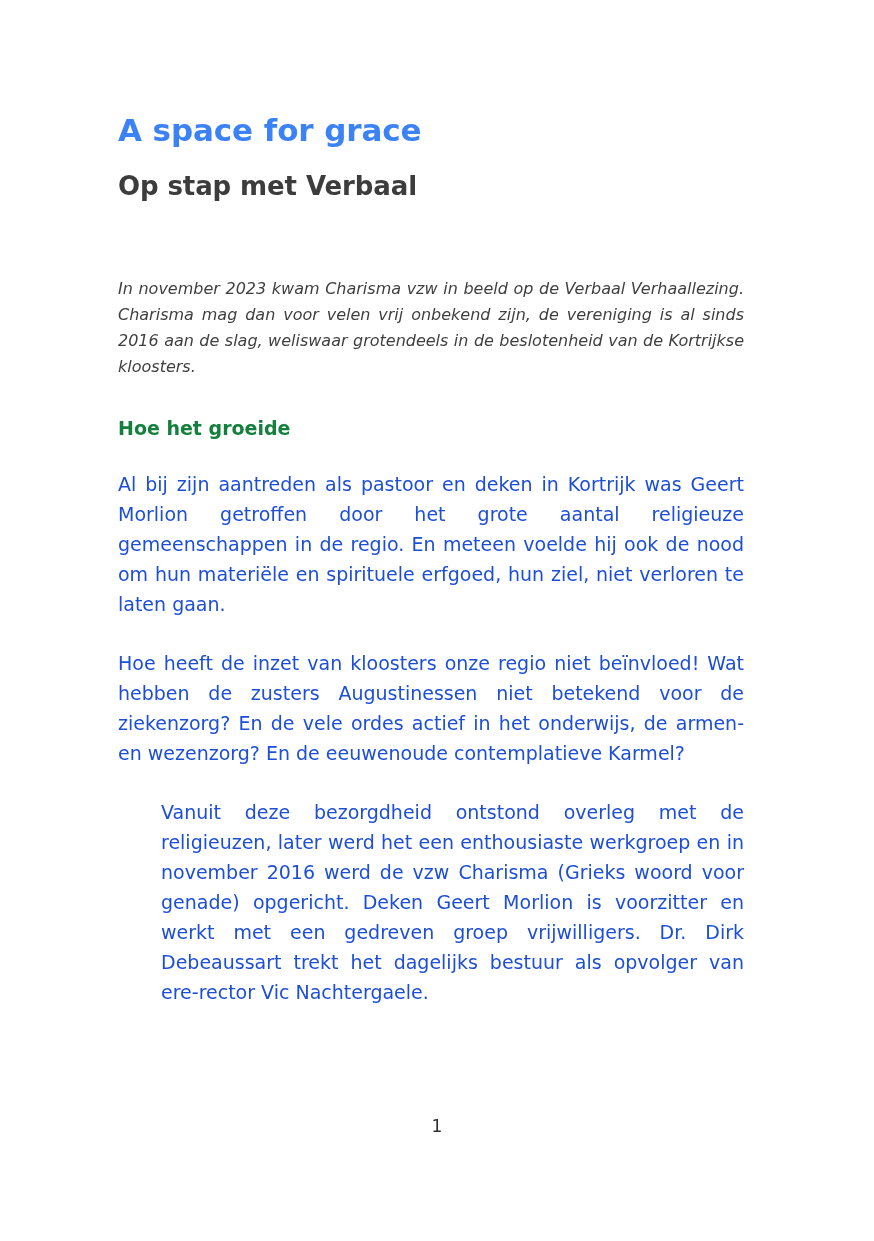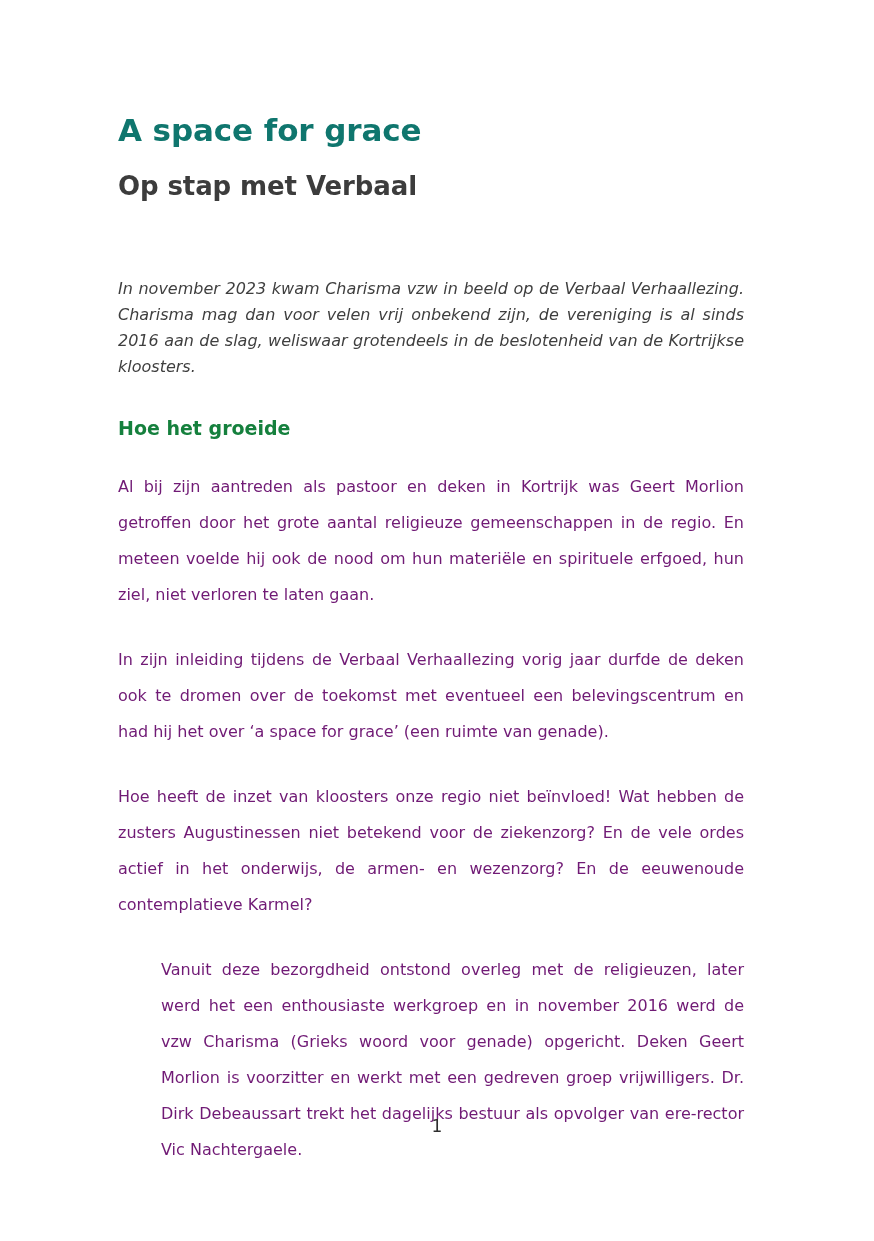--- a/index.html
+++ b/index.html
@@ -27,21 +27,21 @@
   .content {
     position: absolute;
     left: 118px;
     top: 112px;
     width: 626px;
   }
   .doc-title {
     font-size: 31px;
     font-weight: bold;
     line-height: 1.18;
-    color: #0f766e;
+    color: #3b82f6;
     margin: 0 0 22px 0;
     letter-spacing: -0.1px;
   }
   .doc-subtitle {
     font-size: 26px;
     font-weight: bold;
     line-height: 1.2;
     color: #3c3c3c;
     margin: 0 0 74px 0;
     letter-spacing: -0.1px;
@@ -63,25 +63,25 @@
     margin: 0 0 36px 0;
   }
   .section-heading {
     font-size: 19px;
     font-weight: bold;
     line-height: 1.3;
     color: #15803d;
     margin: 0 0 29px 0;
   }
   .body-par {
-    font-size: 16px;
-    line-height: 36px;
+    font-size: 19px;
+    line-height: 30px;
     text-align: justify;
     text-justify: inter-word;
-    color: #701a75;
+    color: #1d4ed8;
     margin: 0 0 29px 0;
   }
   .body-par:last-child {
     margin-bottom: 0;
     margin-left: 43px;
   }
   .page-number {
     position: absolute;
     left: 0;
     top: 1115px;
@@ -102,21 +102,20 @@
 
     <h2 class="doc-subtitle">Op stap met Verbaal</h2>
 
 
     <p class="lede">In november 2023 kwam Charisma vzw in beeld op de Verbaal Verhaallezing. Charisma mag dan voor velen vrij onbekend zijn, de vereniging is al sinds 2016 aan de slag, weliswaar grotendeels in de beslotenheid van de Kortrijkse kloosters.</p>
 
     <h4 class="section-heading">Hoe het groeide</h4>
 
     <p class="body-par">Al bij zijn aantreden als pastoor en deken in Kortrijk was Geert Morlion getroffen door het grote aantal religieuze gemeenschappen in de regio. En meteen voelde hij ook de nood om hun materiële en spirituele erfgoed, hun ziel, niet verloren te laten gaan.</p>
 
-    <p class="body-par">In zijn inleiding tijdens de Verbaal Verhaallezing vorig jaar durfde de deken ook te dromen over de toekomst met eventueel een belevingscentrum en had hij het over ‘a space for grace’ (een ruimte van genade).</p>
 
     <p class="body-par">Hoe heeft de inzet van kloosters onze regio niet beïnvloed!  Wat hebben de zusters Augustinessen niet betekend voor de ziekenzorg? En de vele ordes actief in het onderwijs, de armen- en wezenzorg? En de eeuwenoude contemplatieve Karmel?</p>
 
     <p class="body-par">Vanuit deze bezorgdheid ontstond overleg met de religieuzen, later werd het een enthousiaste werkgroep en in november 2016 werd de vzw Charisma (Grieks woord voor genade) opgericht. Deken Geert Morlion is voorzitter en werkt met een gedreven groep vrijwilligers. Dr. Dirk Debeaussart trekt het dagelijks bestuur als opvolger van ere-rector Vic Nachtergaele.</p>
 
   </div>
 
   <div class="page-number">1</div>
 </div>
 

